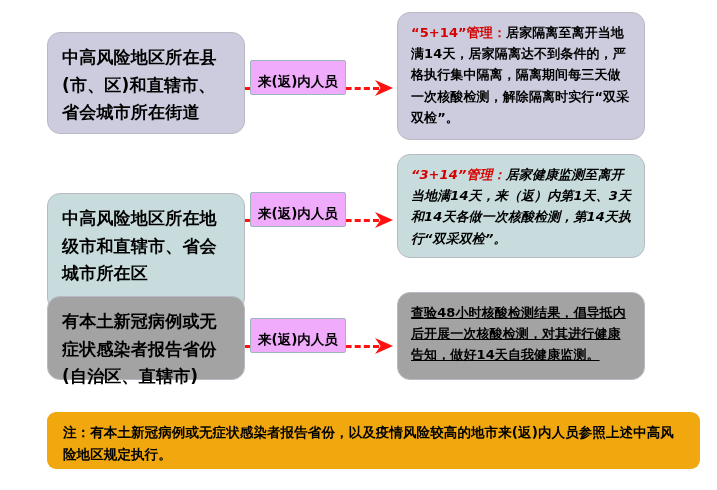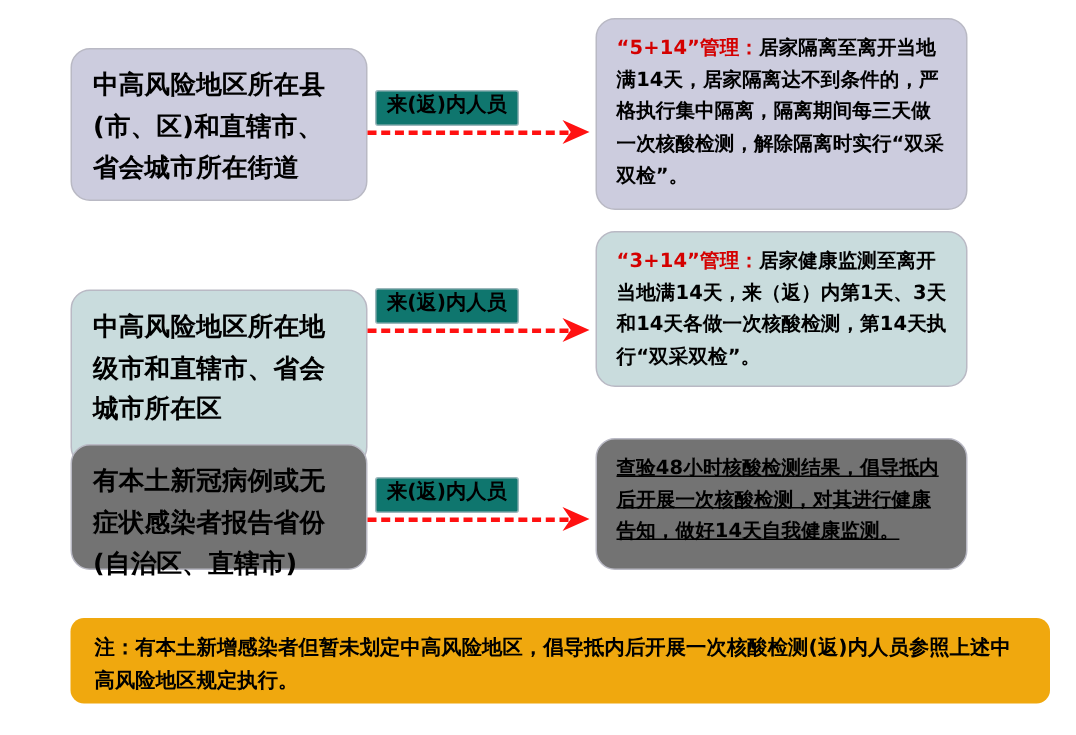--- a/index.html
+++ b/index.html
@@ -60,48 +60,48 @@
     border-radius: 13px;
     border: 1px solid #b9b9c4;
     padding: 9px 12px 9px 13px;
     font-size: 13px;
     font-weight: bold;
     line-height: 1.63;
     color: #000000;
     letter-spacing: 0.1px;
   }
   .row-1 .tgt-box { top: -10px; height: 128px; }
-  .row-2 .tgt-box { top: -6px;  height: 104px; }
+  .row-2 .tgt-box { top: -6px;  height: 104px; font-style: italic; }
   .row-3 .tgt-box { top: 0px;   height: 88px; text-decoration: underline;  }
 
   .tgt-head { color: #d40000; }
 
   
   .c-lavender { background: #ccccde; }
   .c-pale     { background: #c9dcdd; }
-  .c-cyan     { background: #737373; }
+  .c-cyan     { background: #a3a3a3; }
 
   
   .connector {
     position: absolute;
     left: 245px;
     width: 150px;
   }
   .row-1 .connector { top: 38px; }
   .row-2 .connector { top: 32px; }
   .row-3 .connector { top: 26px; }
 
   .conn-label {
     position: absolute;
     left: 5px;
     top: 0;
-    background: #0f766e;
+    background: #f0abfc;
     border: 1px solid #9bb7bb;
     border-radius: 2px;
-    padding: 1px 7px 3px 7px;
+    padding: 12px 7px 3px 7px;
     font-size: 13.5px;
     font-weight: bold;
     color: #000000;
     white-space: nowrap;
     line-height: 1.3;
     z-index: 3;
   }
 
   .conn-line {
     position: absolute;
@@ -189,15 +189,15 @@
         <path d="M2 3 L20 11 L2 19 L7.5 11 Z" fill="#ff1111"></path>
       </svg>
       <div class="conn-label">来(返)内人员</div>
     </div>
 
     <div class="tgt-box c-cyan">
       <span class="tgt-head"></span><span>查验48小时核酸检测结果，倡导抵内后开展一次核酸检测，对其进行健康告知，做好14天自我健康监测。</span>
     </div>
   </div>
 
-  <div class="note-banner">注：有本土新增感染者但暂未划定中高风险地区，倡导抵内后开展一次核酸检测(返)内人员参照上述中高风险地区规定执行。</div>
+  <div class="note-banner">注：有本土新冠病例或无症状感染者报告省份，以及疫情风险较高的地市来(返)内人员参照上述中高风险地区规定执行。</div>
 
 </div>
 
 </body></html>

